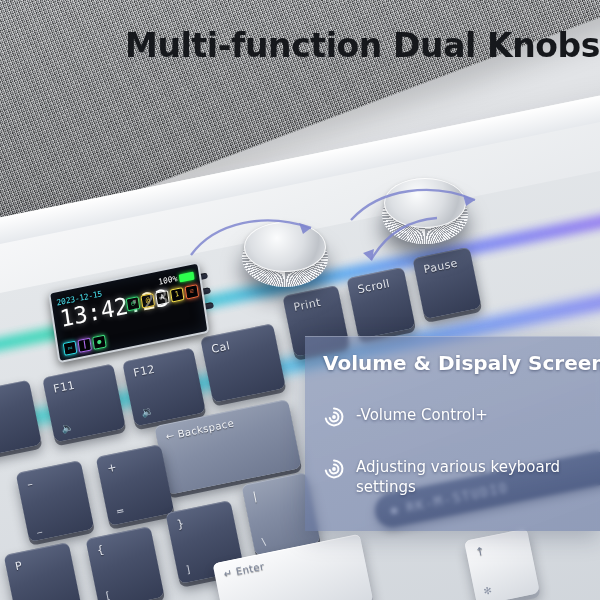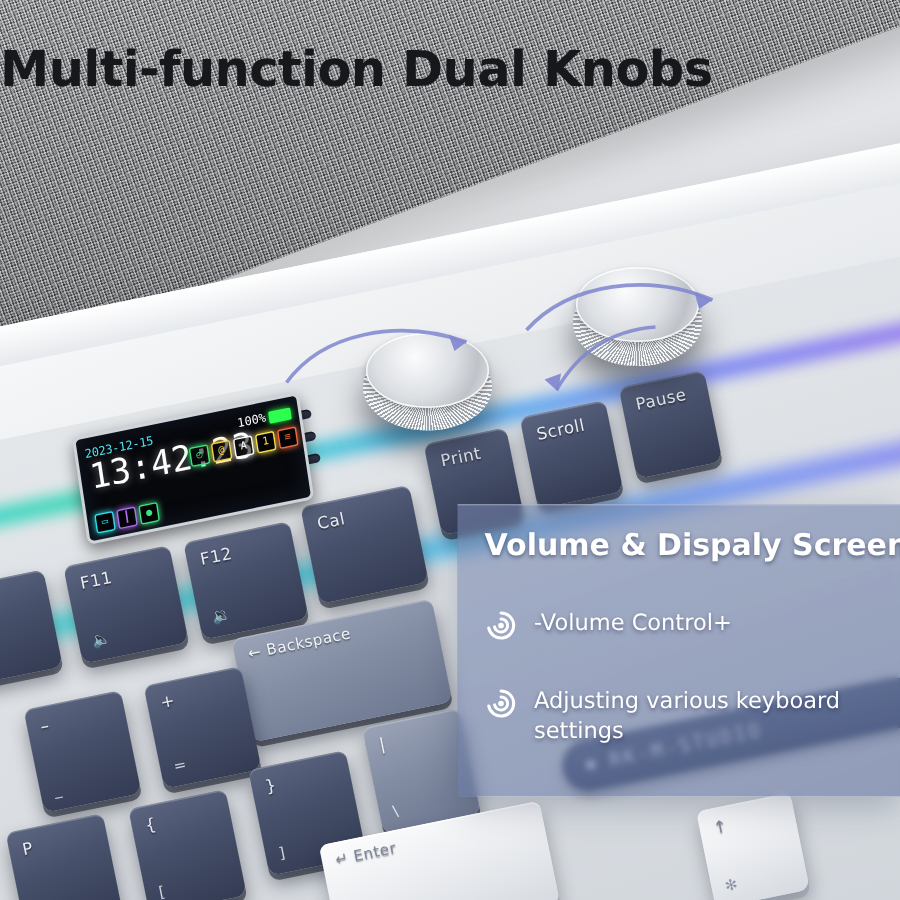--- a/index.html
+++ b/index.html
@@ -87,21 +87,21 @@
   .knob-skirt{position:absolute;border-radius:50%;
     background:repeating-conic-gradient(#f4f5f7 0deg 2deg,#9ea2a9 2deg 4deg);
     box-shadow:0 12px 20px rgba(12,18,32,.5);}
   .knob-top{position:absolute;border-radius:50%;
     background:radial-gradient(circle at 40% 32%,#fbfcfd,#dcdfe3 45%,#bfc3c9 70%,#e8eaed 100%);
     box-shadow:inset 0 0 0 1px rgba(255,255,255,.85),0 2px 4px rgba(0,0,0,.25);}
 
   .arrow{position:absolute;pointer-events:none;}
 
   
-  .title{position:absolute;left:0;right:0;top:26px;text-align:left;
+  .title{position:absolute;left:0;right:0;top:26px;text-align:right;
     font-size:33px;font-weight:bold;color:#16181c;letter-spacing:-.4px;
     font-family:"DejaVu Sans","Liberation Sans",sans-serif;}
 
   
   .callout{position:absolute;left:305px;top:336px;width:295px;height:194px;
     background:linear-gradient(160deg,rgba(120,135,175,.56),rgba(95,112,158,.58));
     backdrop-filter:blur(2px);
     border-top:1px solid rgba(255,255,255,.30);
     box-shadow:0 6px 22px rgba(25,35,65,.25);}
   .callout-title{position:absolute;left:18px;top:14px;color:#fff;font-size:20px;font-weight:bold;

